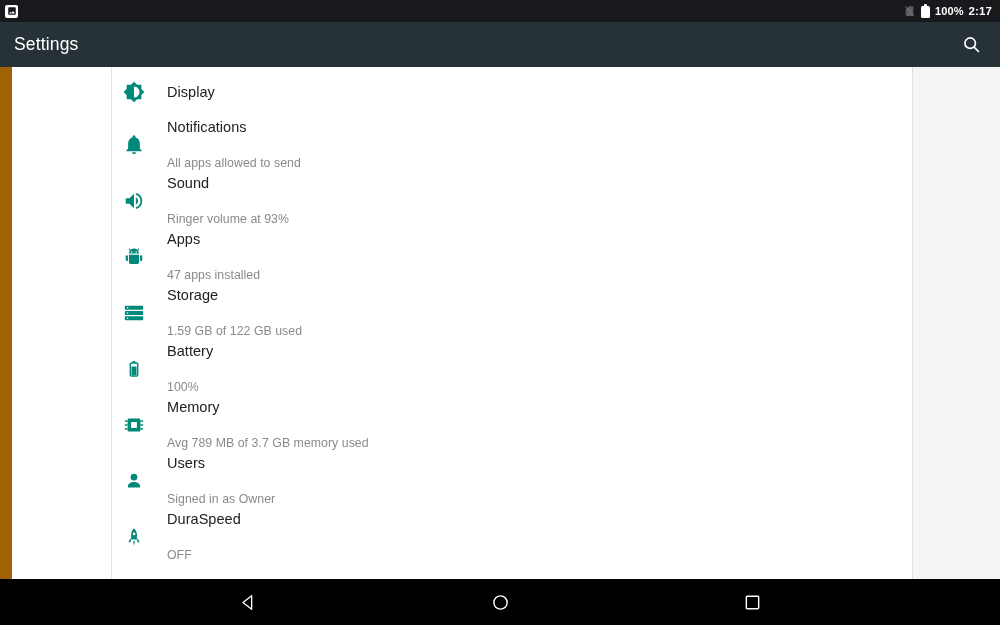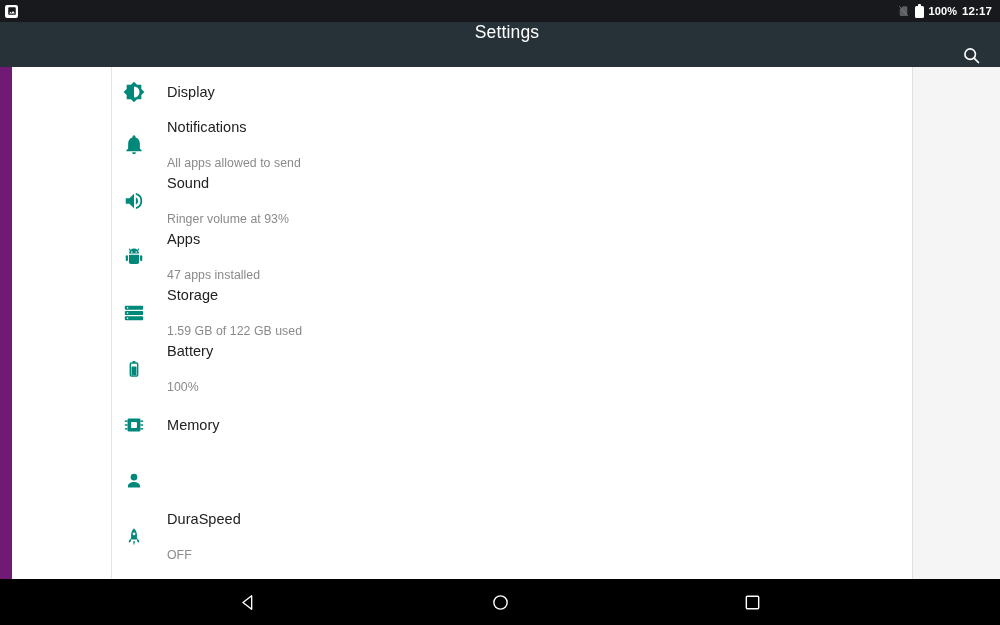--- a/index.html
+++ b/index.html
@@ -2,21 +2,21 @@
 <html><head>
 <meta charset="utf-8">
 <style>
   * { margin:0; padding:0; box-sizing:border-box; }
   html,body { width:1000px; height:625px; overflow:hidden; }
   body {
     background:#fafafa;
     font-family:"Liberation Sans", sans-serif;
     -webkit-font-smoothing:antialiased;
   }
-  #screen { position:relative; width:1000px; height:625px; background:#701a75; }
+  #screen { position:relative; width:1000px; height:625px; background:#a16207; }
 
   
   .status-bar{
     position:absolute; top:0; left:0; width:1000px; height:22px;
     background:#17191c; display:flex; align-items:center;
     padding:0 8px 0 5px;
   }
   .status-left{ display:flex; align-items:center; gap:6px; }
   .status-right{ margin-left:auto; display:flex; align-items:center; gap:5px; }
   .notif-photo{
@@ -36,21 +36,21 @@
   }
   .status-text{
     color:#ffffff; font-size:11.5px; font-weight:bold; letter-spacing:.1px;
     line-height:22px;
   }
   .status-pct{ font-size:11px; font-weight:bold; }
 
   
   .app-bar{
     position:absolute; top:22px; left:0; width:1000px; height:45px;
-    background:#263238; display:flex; align-items:center;flex-direction:column;
+    background:#263238; display:flex; align-items:center;
   }
   .app-title{
     color:#ffffff; font-size:17.5px; margin-left:14px; letter-spacing:.15px;
   }
   .search-btn{
     margin-left:auto; margin-right:14px; width:30px; height:30px;
     display:flex; align-items:center; justify-content:center; cursor:pointer;
   }
 
   
@@ -124,21 +124,21 @@
         <svg width="13" height="14" viewBox="0 0 24 24">
           <path fill="#ffffff" fill-opacity="0.55" d="M19 5a2 2 0 0 0-2-2h-6L5 9v10a2 2 0 0 0 2 2h10a2 2 0 0 0 2-2V5z"></path>
           <path stroke="#cfd3d6" stroke-width="1.6" d="M4 3 L20 21"></path>
         </svg>
       </span>
       <span class="battery-ico">
         <span class="cap"></span>
           <span class="body"></span>
       </span>
       <span class="status-text status-pct">100%</span>
-      <span class="status-text">12:17</span>
+      <span class="status-text">2:17</span>
     </div>
   </div>
 
   <div class="app-bar">
     <span class="app-title">Settings</span>
     <span class="search-btn">
       <svg width="21" height="21" viewBox="0 0 24 24">
         <circle cx="10.5" cy="10.5" r="6" fill="none" stroke="#ffffff" stroke-width="1.9"></circle>
         <line x1="15.2" y1="15.2" x2="20" y2="20" stroke="#ffffff" stroke-width="1.9" stroke-linecap="round"></line>
       </svg>
@@ -245,29 +245,34 @@
               <rect x="2" y="7" width="3" height="1.6" fill="#00897B"></rect>
               <rect x="2" y="11.2" width="3" height="1.6" fill="#00897B"></rect>
               <rect x="2" y="15.4" width="3" height="1.6" fill="#00897B"></rect>
               <rect x="19" y="7" width="3" height="1.6" fill="#00897B"></rect>
               <rect x="19" y="11.2" width="3" height="1.6" fill="#00897B"></rect>
               <rect x="19" y="15.4" width="3" height="1.6" fill="#00897B"></rect>
             </svg>
           </span>
           <span class="row-text">
             <span class="row-title">Memory</span>
+            <span class="row-sub">Avg 789 MB of 3.7 GB memory used</span>
           </span>
         </div>
 
         <div class="row">
           <span class="row-icon">
             <svg width="22" height="22" viewBox="0 0 24 24">
               <circle cx="12" cy="7.8" r="3.6" fill="#00897B"></circle>
               <path fill="#00897B" d="M12 13c-3.6 0-6.6 1.9-6.6 4.3V19h13.2v-1.7c0-2.4-3-4.3-6.6-4.3z"></path>
             </svg>
+          </span>
+          <span class="row-text">
+            <span class="row-title">Users</span>
+            <span class="row-sub">Signed in as Owner</span>
           </span>
         </div>
 
         <div class="row">
           <span class="row-icon">
             <svg width="22" height="22" viewBox="0 0 24 24">
               <path fill="#00897B" d="M12 2.4c2.1 2 3.2 4.7 3.2 7.6v4.6H8.8V10c0-2.9 1.1-5.6 3.2-7.6z"></path>
               <circle cx="12" cy="8.6" r="1.5" fill="#ffffff"></circle>
               <path fill="#00897B" d="M8.6 13.4 6.4 16.2v2.2l2.2-1.4zM15.4 13.4l2.2 2.8v2.2l-2.2-1.4z"></path>
               <path fill="#00897B" d="M10.9 16.6h2.2l-1.1 4.6z"></path>

